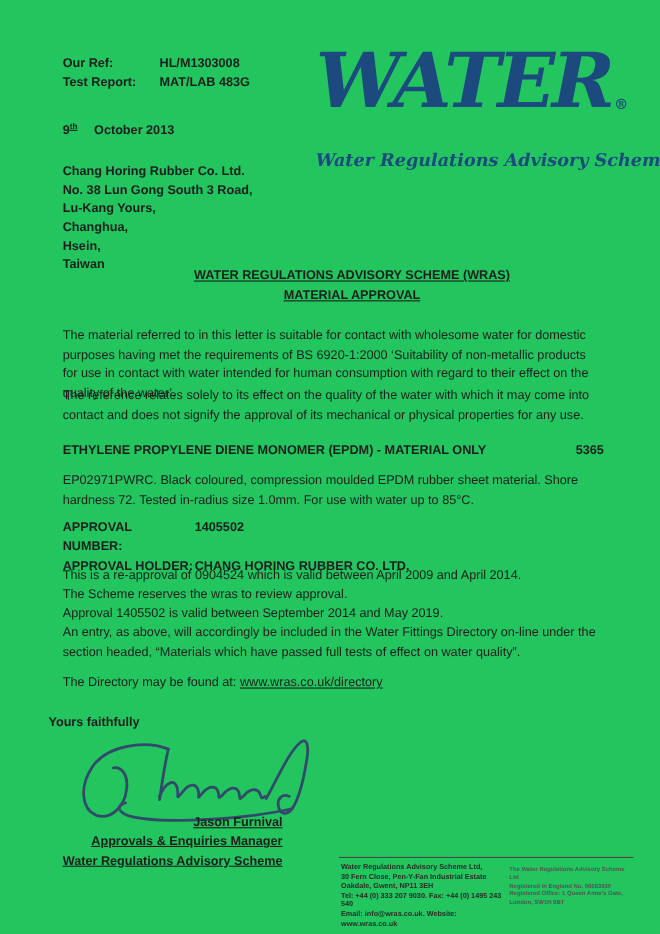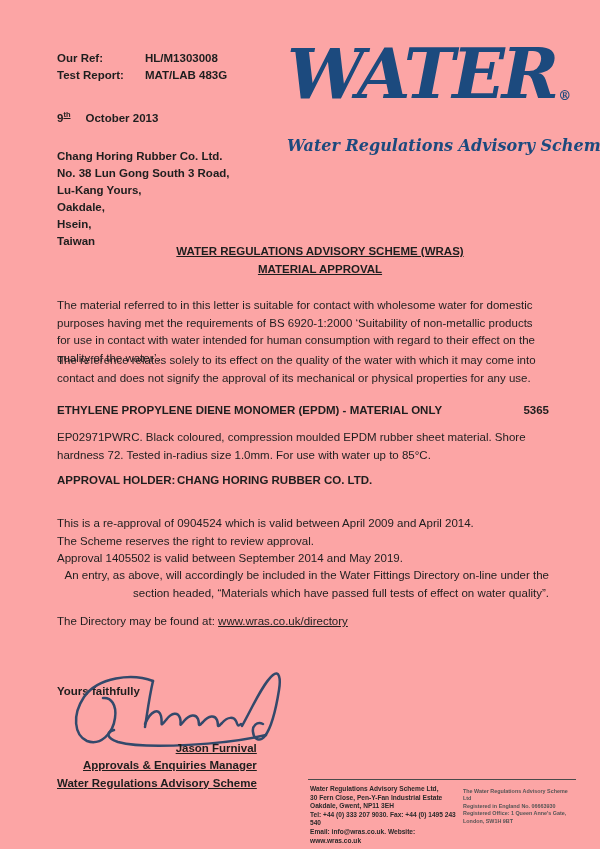--- a/index.html
+++ b/index.html
@@ -1,17 +1,17 @@
 <!DOCTYPE html>
 <html><head>
 <meta charset="utf-8">
 <style>
   html,body{margin:0;padding:0;background:#9a9a9a;}
   .page{
-    position:relative;width:600px;height:849px;background:#fca5a5;
+    position:relative;width:600px;height:849px;background:#22c55e;
     font-family:"Liberation Sans","DejaVu Sans",sans-serif;
     color:#1e1e1e;overflow:hidden;margin:0 auto;
     box-shadow:0 0 6px rgba(0,0,0,.4);
   }
   .abs{position:absolute;}
   .ref-block{top:50px;left:57px;font-size:11.5px;font-weight:bold;line-height:17px;}
   .ref-row{display:flex;}
   .ref-label{width:88px;}
   .logo{top:34px;left:287px;width:272px;text-align:left;color:#1c4a7e;}
   .wordmark{
@@ -32,24 +32,24 @@
   .title div{text-decoration:underline;}
   .para{left:57px;width:492px;font-size:11.5px;line-height:17.6px;text-align:left;}
   .p1{top:297px;}
   .p2{top:352px;}
   .material-row{top:404px;left:57px;width:492px;display:flex;justify-content:space-between;font-size:11.5px;font-weight:bold;}
   .p3{top:429px;}
   .approval{top:472px;left:57px;font-size:11.5px;font-weight:bold;line-height:17.3px;}
   .appr-row{display:flex;}
   .appr-label{width:120px;}
   .p4{top:515px;}
-  .p5{top:567px;text-align:right;}
+  .p5{top:567px;}
   .directory{top:615px;left:57px;font-size:11.5px;}
   .directory a{color:#1e1e1e;text-decoration:underline;cursor:pointer;}
-  .closing{top:651px;left:57px;font-size:11.5px;font-weight:bold;margin-top:34px;}
+  .closing{top:651px;left:44px;font-size:11.5px;font-weight:bold;}
   .signature{top:668px;left:56px;}
   .signoff{top:740px;left:57px;font-size:11.5px;font-weight:bold;line-height:17.3px;}
   .signoff div{text-decoration:underline;text-align:right;}
   .footer-rule{top:779px;left:308px;width:268px;height:0;border-top:1px solid #4a4a4a;}
   .footer-left{top:785px;left:310px;width:150px;font-size:6.6px;font-weight:bold;line-height:8.6px;color:#2a2a2a;}
   .footer-right{top:788px;left:463px;width:112px;font-size:5.4px;font-weight:bold;line-height:7.4px;color:#555;}
 </style>
 </head>
 <body>
 
@@ -72,21 +72,21 @@
   </div>
 
   <div class="abs date">
     <span>9</span><sup>th</sup><span class="date-rest">October 2013</span>
   </div>
 
   <div class="abs recipient">
     <div>Chang Horing Rubber Co. Ltd.</div>
     <div>No. 38 Lun Gong South 3 Road,</div>
     <div>Lu-Kang Yours,</div>
-    <div>Oakdale,</div>
+    <div>Changhua,</div>
     <div>Hsein,</div>
     <div>Taiwan</div>
   </div>
 
   <div class="abs title">
     <div>WATER REGULATIONS ADVISORY SCHEME (WRAS)</div>
     <div>MATERIAL APPROVAL</div>
   </div>
 
   <div class="abs para p1">The material referred to in this letter is suitable for contact with wholesome water for domestic purposes having met the requirements of BS 6920-1:2000 ‘Suitability of non-metallic products for use in contact with water intended for human consumption with regard to their effect on the quality of the water’.</div>
@@ -95,28 +95,32 @@
 
   <div class="abs material-row">
     <span>ETHYLENE PROPYLENE DIENE MONOMER (EPDM) - MATERIAL ONLY</span>
     <span>5365</span>
   </div>
 
   <div class="abs para p3">EP02971PWRC. Black coloured, compression moulded EPDM rubber sheet material. Shore hardness 72. Tested in-radius size 1.0mm. For use with water up to 85°C.</div>
 
   <div class="abs approval">
     <div class="appr-row">
+      <span class="appr-label">APPROVAL NUMBER:</span>
+      <span>1405502</span>
+    </div>
+    <div class="appr-row">
       <span class="appr-label">APPROVAL HOLDER:</span>
       <span>CHANG HORING RUBBER CO. LTD.</span>
     </div>
   </div>
 
   <div class="abs para p4">
     <div>This is a re-approval of 0904524 which is valid between April 2009 and April 2014.</div>
-    <div>The Scheme reserves the right to review approval.</div>
+    <div>The Scheme reserves the wras to review approval.</div>
     <div>Approval 1405502 is valid between September 2014 and May 2019.</div>
   </div>
 
   <div class="abs para p5">An entry, as above, will accordingly be included in the Water Fittings Directory on-line under the section headed, “Materials which have passed full tests of effect on water quality”.</div>
 
   <div class="abs directory">
     <span>The Directory may be found at: </span><a>www.wras.co.uk/directory</a>
   </div>
 
   <div class="abs closing">Yours faithfully</div>

